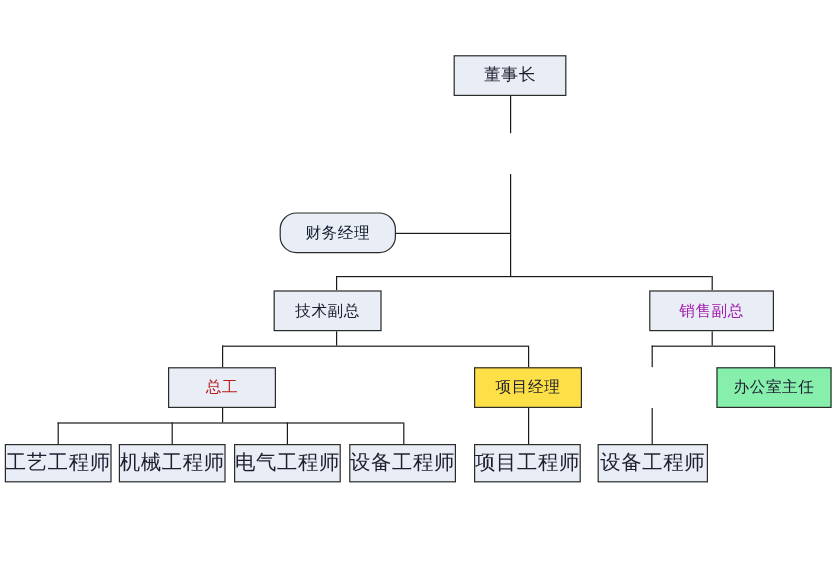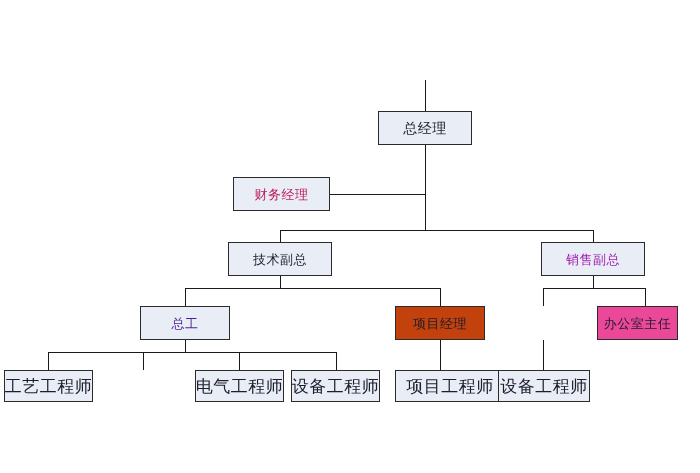--- a/index.html
+++ b/index.html
@@ -59,25 +59,26 @@
     <div class="conn v" style="background: rgb(26, 26, 26); left: 543px; top: 288px; height: 18px;"></div>
     <div class="conn v" style="background: rgb(26, 26, 26); left: 645px; top: 288px; height: 18px;"></div>
     <div class="conn v" style="background: rgb(26, 26, 26); left: 185px; top: 340px; height: 12px;"></div>
     <div class="conn h" style="background: rgb(26, 26, 26); left: 48px; top: 352px; width: 288px;"></div>
     <div class="conn v" style="background: rgb(26, 26, 26); left: 48px; top: 352px; height: 18px;"></div>
     <div class="conn v" style="background: rgb(26, 26, 26); left: 143px; top: 352px; height: 18px;"></div>
     <div class="conn v" style="background: rgb(26, 26, 26); left: 239px; top: 352px; height: 18px;"></div>
     <div class="conn v" style="background: rgb(26, 26, 26); left: 336px; top: 352px; height: 18px;"></div>
     <div class="conn v" style="background: rgb(26, 26, 26); left: 440px; top: 340px; height: 30px;"></div>
     <div class="conn v" style="background: rgb(26, 26, 26); left: 543px; top: 340px; height: 30px;"></div>
-    <div class="node lvl-top" style="left: 378px; top: 111px; width: 94px; height: 34px; background: rgb(233, 237, 246); border-color: rgb(43, 43, 43); color: rgb(29, 29, 46);">总经理</div>
-    <div class="node lvl-mid" style="left: 233px; top: 177px; width: 97px; height: 34px; background: rgb(233, 237, 246); border-color: rgb(43, 43, 43); color: #be185d;">财务经理</div>
-    <div class="node lvl-mid" style="left: 228px; top: 242px; width: 104px; height: 34px; background: rgb(233, 237, 246); border-color: rgb(43, 43, 43); color: rgb(29, 29, 46);">技术副总</div>
+    <div class="node lvl-top" style="left: 378px; top: 46px; width: 94px; height: 34px; background: rgb(233, 237, 246); border-color: rgb(43, 43, 43); color: rgb(29, 29, 46);">董事长</div>
+    <div class="node lvl-mid" style="left: 233px; top: 177px; width: 97px; height: 34px; background: rgb(233, 237, 246); border-color: rgb(43, 43, 43); color: #0f172a; border-radius: 14px;">财务经理</div>
+    <div class="node lvl-mid" style="left: 228px; top: 242px; width: 90px; height: 34px; background: rgb(233, 237, 246); border-color: rgb(43, 43, 43); color: rgb(29, 29, 46);">技术副总</div>
     <div class="node lvl-mid" style="left: 541px; top: 242px; width: 104px; height: 34px; background: rgb(233, 237, 246); border-color: rgb(43, 43, 43); color: #a21caf;">销售副总</div>
-    <div class="node lvl-mid" style="left: 140px; top: 306px; width: 90px; height: 34px; background: rgb(233, 237, 246); border-color: rgb(43, 43, 43); color: #4c1d95;">总工</div>
-    <div class="node lvl-mid" style="left: 395px; top: 306px; width: 90px; height: 34px; background: #c2410c; border-color: rgb(43, 43, 43); color: rgb(29, 29, 46);">项目经理</div>
-    <div class="node lvl-mid" style="left: 597px; top: 306px; width: 81px; height: 34px; background: #ec4899; border-color: rgb(43, 43, 43); color: rgb(29, 29, 46);">办公室主任</div>
+    <div class="node lvl-mid" style="left: 140px; top: 306px; width: 90px; height: 34px; background: rgb(233, 237, 246); border-color: rgb(43, 43, 43); color: #b91c1c;">总工</div>
+    <div class="node lvl-mid" style="left: 395px; top: 306px; width: 90px; height: 34px; background: #fde047; border-color: rgb(43, 43, 43); color: rgb(29, 29, 46);">项目经理</div>
+    <div class="node lvl-mid" style="left: 597px; top: 306px; width: 96px; height: 34px; background: #86efac; border-color: rgb(43, 43, 43); color: rgb(29, 29, 46);">办公室主任</div>
     <div class="node lvl-leaf" style="left: 4px; top: 370px; width: 89px; height: 32px; background: rgb(233, 237, 246); border-color: rgb(43, 43, 43); color: rgb(29, 29, 46);">工艺工程师</div>
+    <div class="node lvl-leaf" style="left: 99px; top: 370px; width: 89px; height: 32px; background: rgb(233, 237, 246); border-color: rgb(43, 43, 43); color: rgb(29, 29, 46);">机械工程师</div>
     <div class="node lvl-leaf" style="left: 195px; top: 370px; width: 89px; height: 32px; background: rgb(233, 237, 246); border-color: rgb(43, 43, 43); color: rgb(29, 29, 46);">电气工程师</div>
     <div class="node lvl-leaf" style="left: 291px; top: 370px; width: 89px; height: 32px; background: rgb(233, 237, 246); border-color: rgb(43, 43, 43); color: rgb(29, 29, 46);">设备工程师</div>
-    <div class="node lvl-leaf" style="left: 395px; top: 370px; width: 110px; height: 32px; background: rgb(233, 237, 246); border-color: rgb(43, 43, 43); color: rgb(29, 29, 46);">项目工程师</div>
+    <div class="node lvl-leaf" style="left: 395px; top: 370px; width: 89px; height: 32px; background: rgb(233, 237, 246); border-color: rgb(43, 43, 43); color: rgb(29, 29, 46);">项目工程师</div>
     <div class="node lvl-leaf" style="left: 498px; top: 370px; width: 92px; height: 32px; background: rgb(233, 237, 246); border-color: rgb(43, 43, 43); color: rgb(29, 29, 46);">设备工程师</div>
   </div>
 
 </body></html>

